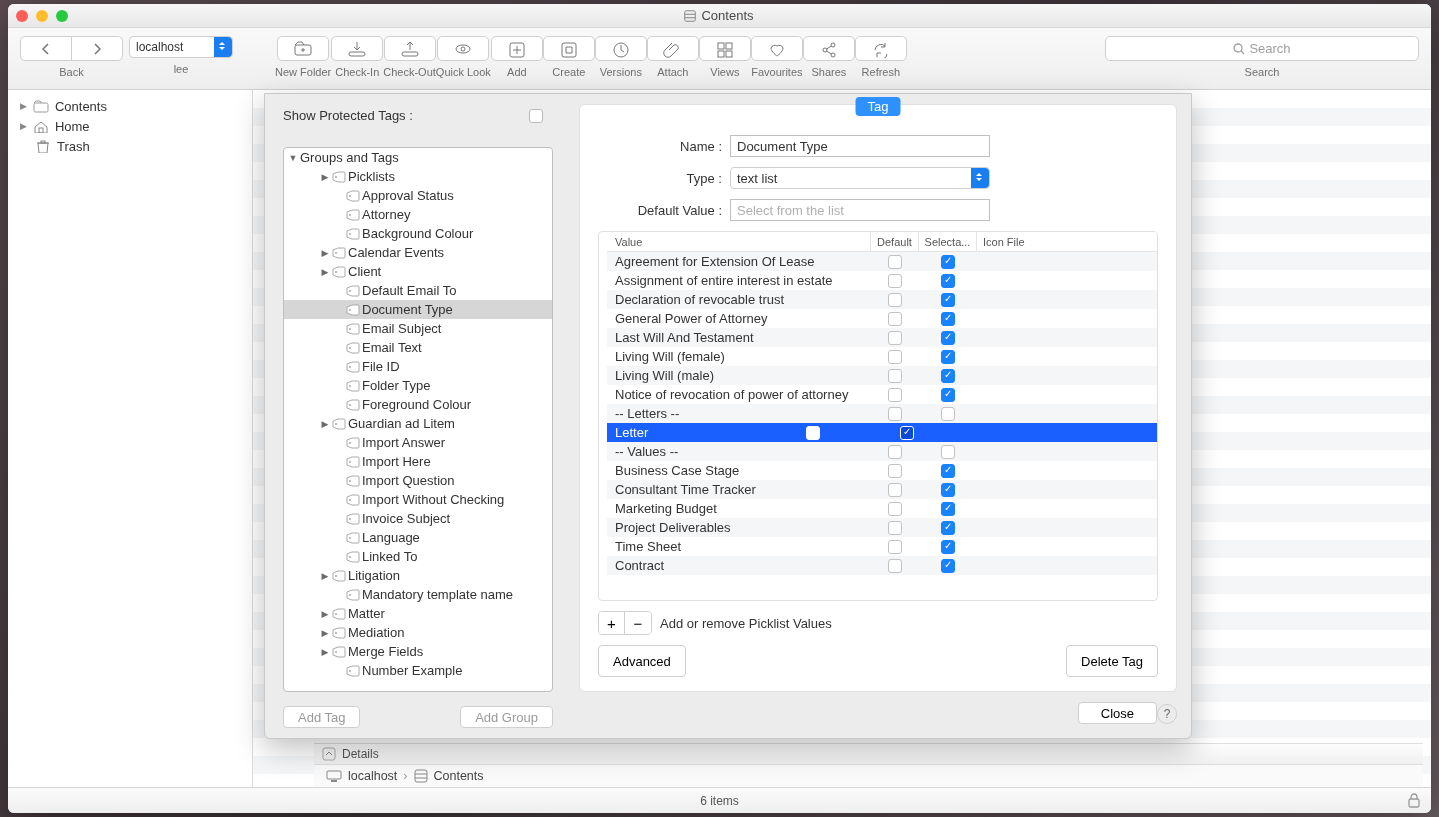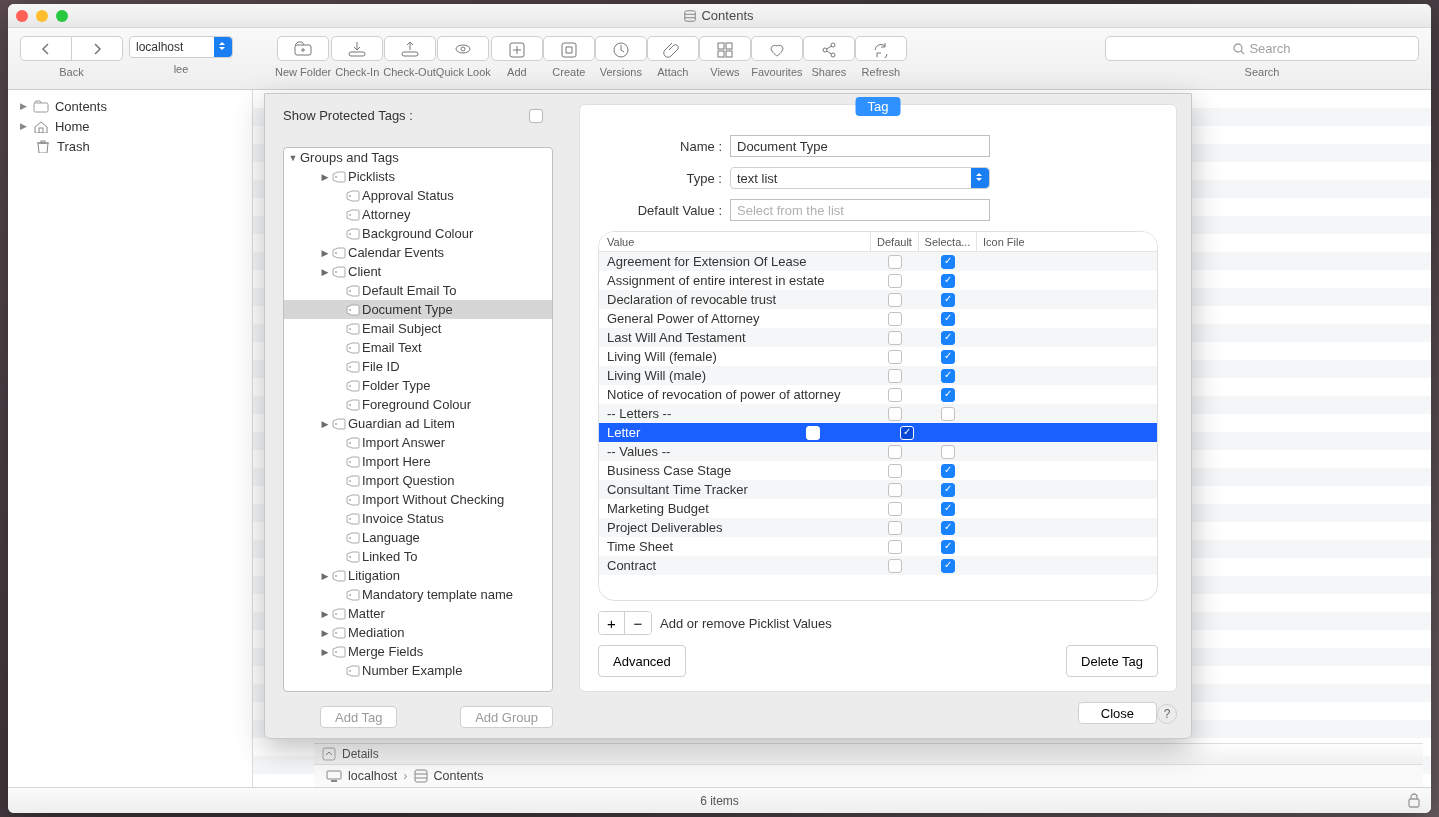--- a/index.html
+++ b/index.html
@@ -56,34 +56,34 @@
 .sheet { position:absolute; left:256px; top:89px; width:928px; height:646px; background:#ececec; border:1px solid #c9c9c9; border-radius:0 0 6px 6px; box-shadow:0 10px 30px rgba(0,0,0,0.25); display:flex;}
 .sheet-left { width:300px; padding:14px 12px 10px 18px; display:flex; flex-direction:column;}
 .protected-row { display:flex; align-items:center; justify-content:space-between; font-size:13px; color:#333; margin-bottom:24px; padding-right:10px;}
 .protected-check { width:14px; height:14px; background:#fff; border:1px solid #b8b8b8; border-radius:3px;}
 .tree-box { flex:1; background:#fff; border:1px solid #bfbfbf; border-radius:4px; overflow:auto;}
 .tree-row { height:19px; display:flex; align-items:center; font-size:13px; color:#333; padding-left:4px; gap:2px; white-space:nowrap;}
 .tree-row.selected { background:#d6d6d6;}
 .tree-row .indent { display:inline-block;}
 .tree-arrow { width:10px; text-align:center; color:#6b6b6b; font-size:9px;}
 .tag-icon { width:14px; height:12px; display:inline-flex; }
-.sheet-left-btns { display:flex; justify-content:space-between; margin-top:14px;margin-left:37px;}
+.sheet-left-btns { display:flex; justify-content:space-between; margin-top:14px;}
 .grey-btn { height:22px; padding:0 14px; background:#fff; border:1px solid #cfcfcf; border-radius:4px; font-size:13px; color:#9a9a9a; cursor:default;}
 .sheet-left-btns .grey-btn { }
 
 .sheet-right { flex:1; padding: 10px 14px 14px; display:flex; flex-direction:column; gap:10px; position:relative;}
 .panel { background:#fff; border:1px solid #e0e0e0; border-radius:6px; padding: 14px 18px; flex:1; display:flex; flex-direction:column; gap:10px;}
 .tag-pill { position:absolute; left:50%; transform:translateX(-50%); top:3px; background:#2f91ff; color:#fff; font-size:13px; padding:2px 12px; border-radius:4px;}
 .form-row { display:flex; align-items:center; gap:8px;}
 .form-row label { width:124px; text-align:right; font-size:13px; color:#333;}
 .text-input { flex:0 0 260px; height:22px; background:#fff; border:1px solid #bfbfbf; border-radius:0; padding:0 6px; font-size:13px; display:flex; align-items:center;}
 .select-input { flex:0 0 260px; height:22px; background:#fff; border:1px solid #cfcfcf; border-radius:4px; padding:0 6px; font-size:13px; display:flex; align-items:center; position:relative;}
 .select-input .caret{ position:absolute; right:0; top:0; width:18px; height:100%; background:#1a7ef3; border-radius:0 4px 4px 0; display:flex; align-items:center; justify-content:center;}
 .placeholder { color:#b0b0b0; }
-.values-table { flex:1; border:1px solid #e0e0e0; border-radius:16px; overflow:hidden; display:flex; flex-direction:column;}
+.values-table { flex:1; border:1px solid #e0e0e0; border-radius:4px; overflow:hidden; display:flex; flex-direction:column;padding-left:8px;}
 .vt-header { display:flex; background:#fff; border-bottom:1px solid #e4e4e4; height:20px; font-size:11px; color:#555;}
 .vt-header .c1{flex:1; padding-left:8px; display:flex; align-items:center; border-right:1px solid #e4e4e4;}
 .vt-header .c2{width:48px; display:flex; align-items:center; justify-content:center; border-right:1px solid #e4e4e4;}
 .vt-header .c3{width:58px; display:flex; align-items:center; justify-content:center; border-right:1px solid #e4e4e4;}
 .vt-header .c4{width:180px; display:flex; align-items:center; padding-left:6px;}
 .vt-body { flex:1; overflow:auto;}
 .vt-row { display:flex; height:19px; align-items:center; font-size:13px;}
 .vt-row .c1{flex:1; padding-left:8px;}
 .vt-row .c2{width:48px; display:flex; justify-content:center;}
 .vt-row .c3{width:58px; display:flex; justify-content:center;}
@@ -602,21 +602,21 @@
           </div>
           <div class="tree-row">
             <span class="indent" style="width:44px"></span>
             <span style="width:10px"></span>
             <span class="tag-icon">
               <svg width="14" height="12" viewBox="0 0 14 12">
                 <path d="M1 3l5-2h6a1 1 0 011 1v8a1 1 0 01-1 1H6L1 9z" fill="#fff" stroke="#aaa"></path>
                 <circle cx="4" cy="6" r="1" fill="#aaa"></circle>
               </svg>
             </span>
-            <span>Invoice Status</span>
+            <span>Invoice Subject</span>
           </div>
           <div class="tree-row">
             <span class="indent" style="width:44px"></span>
             <span style="width:10px"></span>
             <span class="tag-icon">
               <svg width="14" height="12" viewBox="0 0 14 12">
                 <path d="M1 3l5-2h6a1 1 0 011 1v8a1 1 0 01-1 1H6L1 9z" fill="#fff" stroke="#aaa"></path>
                 <circle cx="4" cy="6" r="1" fill="#aaa"></circle>
               </svg>
             </span>

